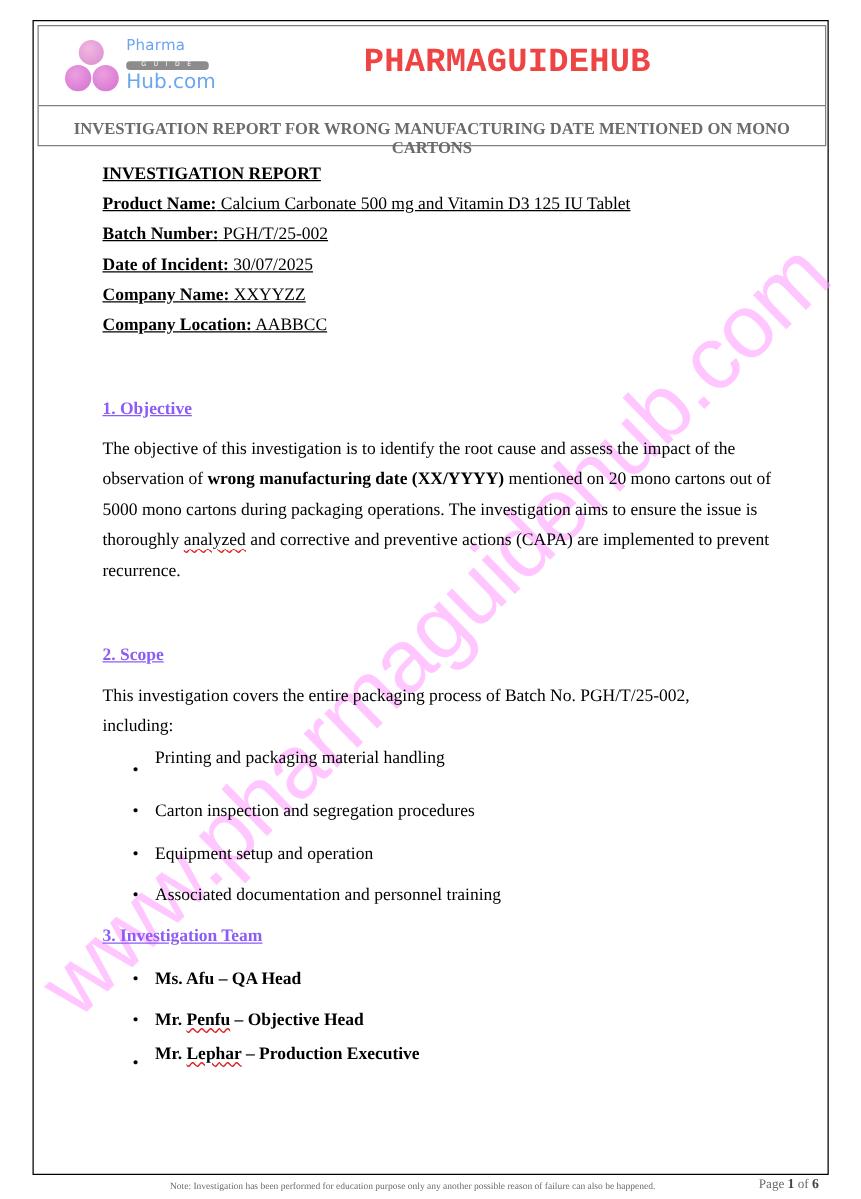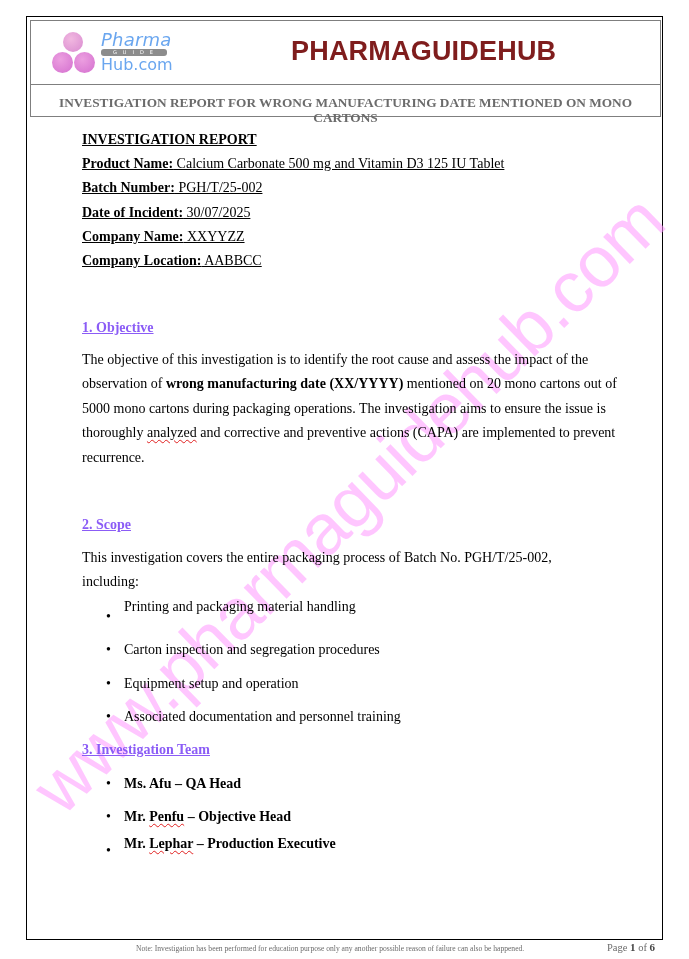--- a/index.html
+++ b/index.html
@@ -20,36 +20,36 @@
       position: absolute; left: 0; top: 0; width: 100%; height: 64px;
       border-bottom: 1px solid #7f7f7f; box-sizing: border-box;
     }
     .logo { position: absolute; left: 20px; top: 8px; width: 130px; height: 48px; }
     .logo .circle { position: absolute; border-radius: 50%; }
     .logo .c1 { left: 12px; top: 3px; width: 20px; height: 20px; background: radial-gradient(circle at 40% 35%, #f1b8e0, #d98ad0); }
     .logo .c2 { left: 1px; top: 23px; width: 21px; height: 21px; background: radial-gradient(circle at 40% 35%, #ec9fe0, #d46fcf); }
     .logo .c3 { left: 23px; top: 23px; width: 21px; height: 21px; background: radial-gradient(circle at 40% 35%, #ec9fe0, #d46fcf); }
     .logo .brand-pharma {
       position: absolute; left: 50px; top: 0px; font-family: "DejaVu Sans", sans-serif;
-      font-size: 18px; color: #6aa6ef; letter-spacing: 0.2px; font-style: italic;
+      font-size: 12px; color: #6aa6ef; letter-spacing: 0.2px;
     }
     .logo .brand-guide {
       position: absolute; left: 50px; top: 20px; width: 66px; height: 7px; border-radius: 3px;
       background: #8c8c8c; color: #fff; font-family: "DejaVu Sans", sans-serif;
       font-size: 5px; line-height: 7px; letter-spacing: 6px; text-align: center; text-indent: 4px;
     }
     .logo .brand-hub {
       position: absolute; left: 50px; top: 26px; font-family: "DejaVu Sans", sans-serif;
       font-size: 16px; color: #6aa6ef;
     }
     .logo .brand-hub small { font-size: 16px; }
     .site-title {
       position: absolute; left: 260px; top: 15px;
-      font-family: Liberation Sans, sans-serif; font-weight: bold;
-      font-size: 27px; color: #7f1d1d; letter-spacing: 0.2px;
+      font-family: Liberation Mono, monospace; font-weight: bold;
+      font-size: 27px; color: #ef4444; letter-spacing: 0.2px;
     }
     .doc-title {
       position: absolute; left: 0; top: 64px; width: 100%; height: 32px;
       text-align: center; font-weight: bold; font-size: 13.3px; line-height: 14.5px;
       color: #6b6b6b; padding-top: 1px; box-sizing: border-box; margin-top: 10px;
     }
     .content { position: absolute; left: 82px; top: 130px; width: 540px; font-size: 14px; }
     .line { position: absolute; left: 0; white-space: nowrap; font-size: 14px; text-decoration: underline; }
     .b { font-weight: bold; }
     .heading { color: #8b5cf6; font-weight: bold; font-size: 14px; }

